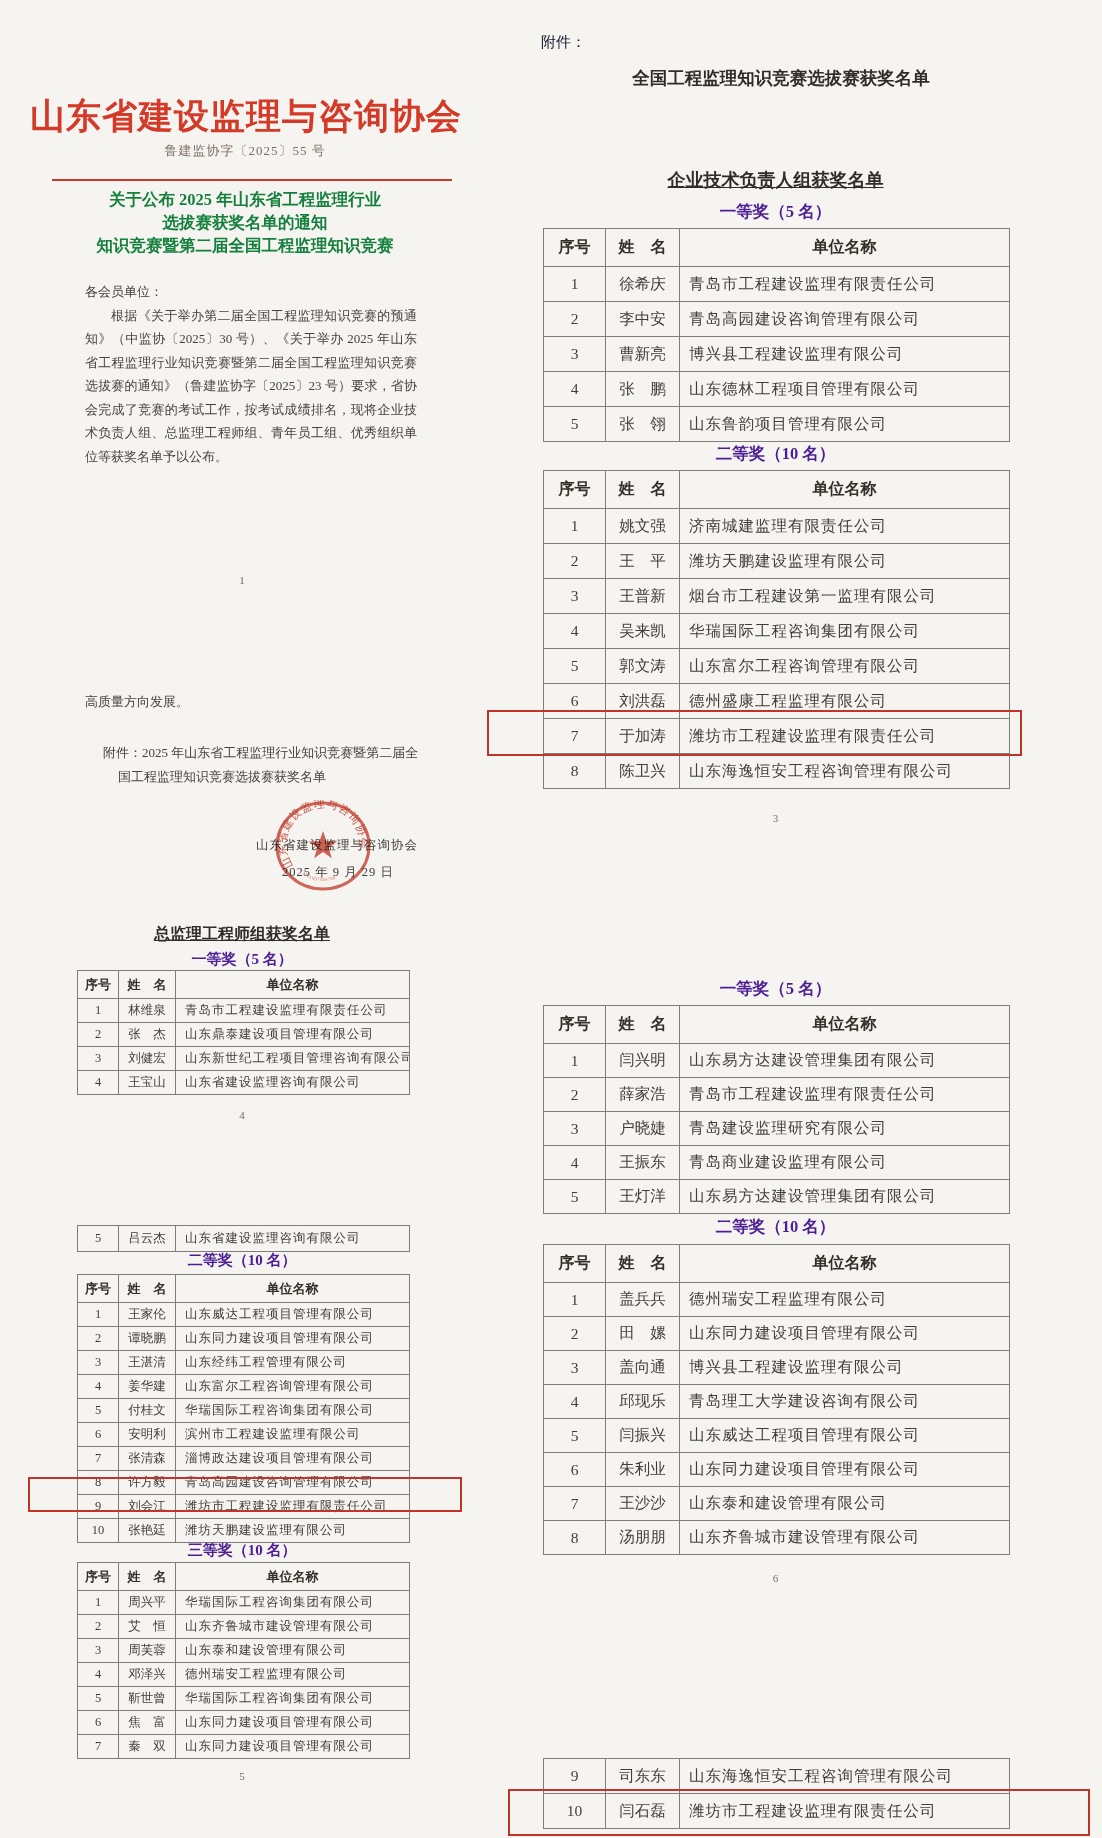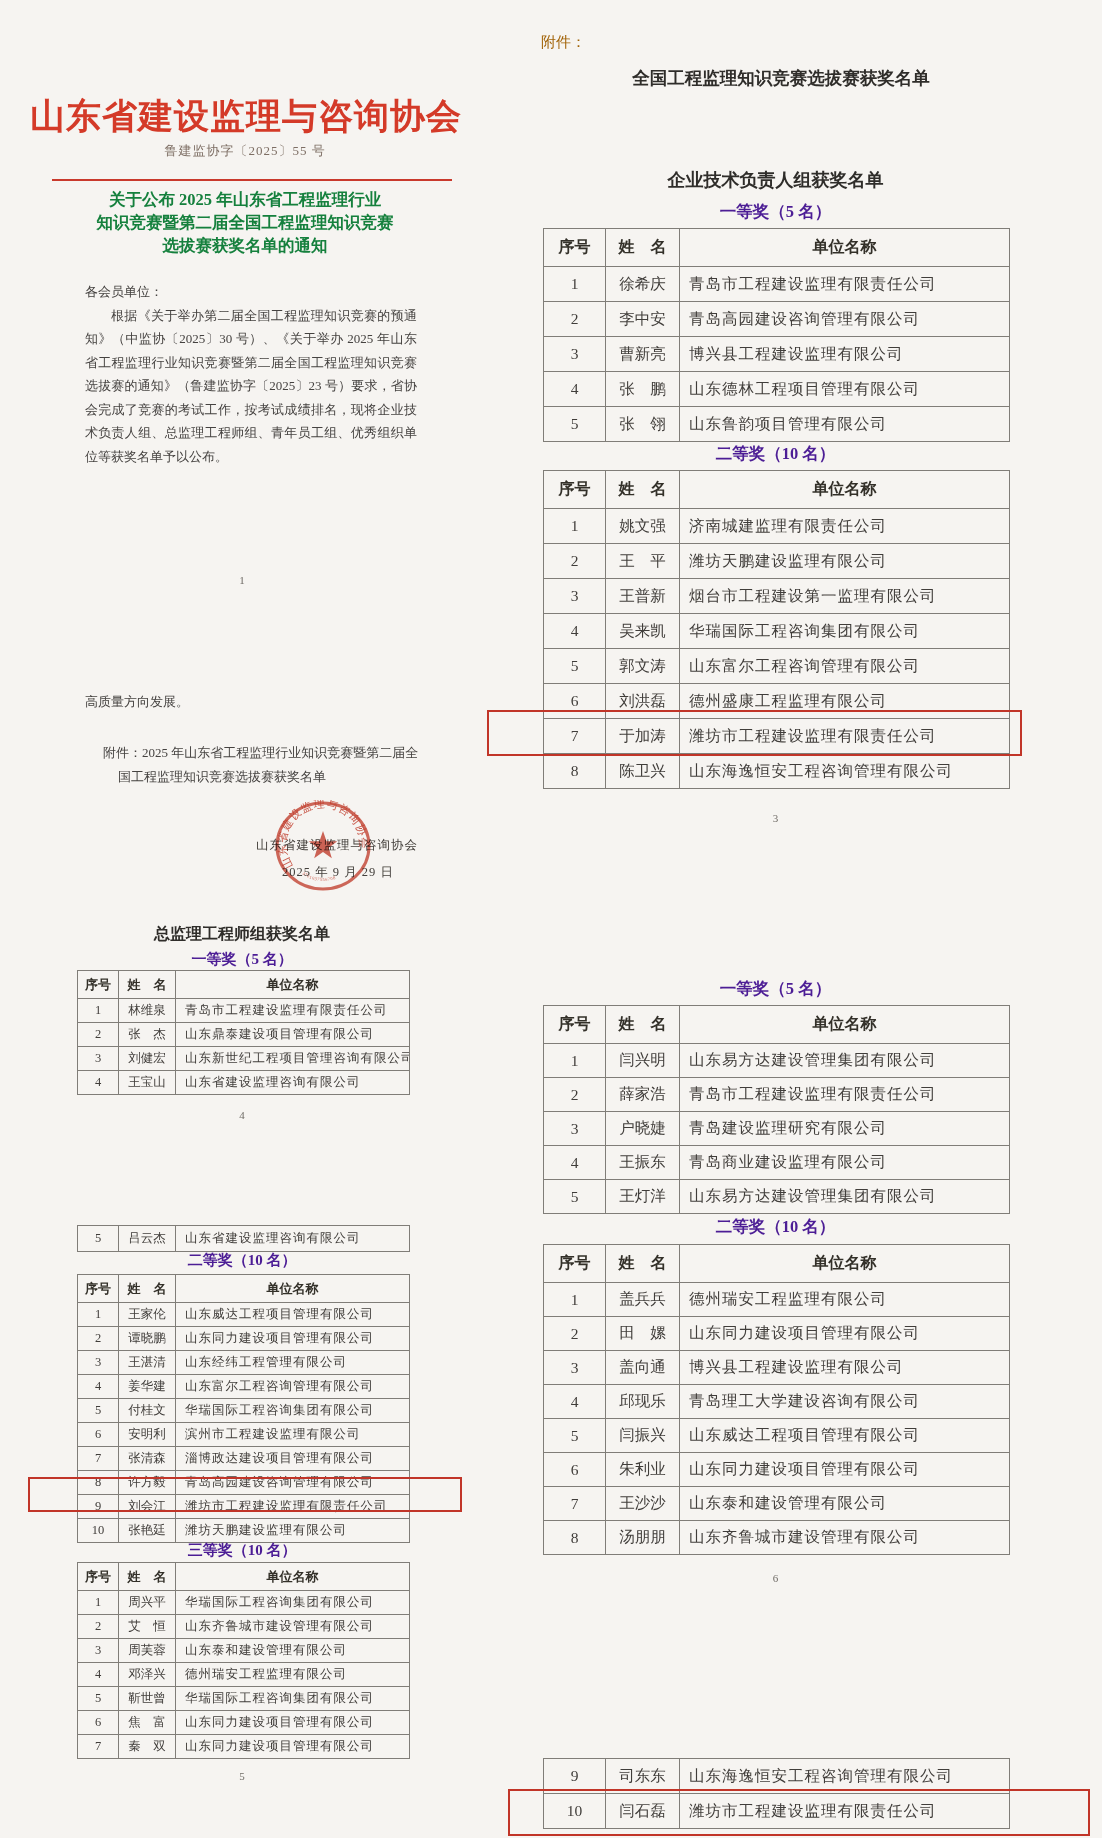--- a/index.html
+++ b/index.html
@@ -58,21 +58,21 @@
   .sig-date{
     position:absolute;top:860px;left:252px;
     font-size:12.5px;letter-spacing:1px;color:#44403c;white-space:nowrap;
   }
   .seal{
     position:absolute;left:243px;top:796px;width:100px;height:92px;
     mix-blend-mode:multiply;
   }
 
   
-  .grp-heading{position:absolute;margin:0;font-weight:bold;text-align:center;color:#2f2d2a;}
+  .grp-heading{position:absolute;margin:0;font-weight:bold;text-align:center;color:#2f2d2a;text-decoration:underline;}
   .prize-label{position:absolute;font-weight:bold;text-align:center;color:#4c1d95;}
   .pageno{position:absolute;text-align:center;font-size:11px;color:#6f6b66;}
   .left-col .grp-heading{left:47px;width:330px;font-size:16px;}
   .left-col .prize-label{left:47px;width:330px;font-size:15px;}
   .left-col .pageno{left:47px;width:330px;}
   .right-col .grp-heading{left:88px;width:465px;font-size:18px;}
   .right-col .prize-label{left:88px;width:465px;font-size:16.5px;}
   .right-col .pageno{left:88px;width:465px;}
 
   
@@ -96,21 +96,21 @@
   .right-tbl{left:88px;width:466px;font-size:15.5px;}
   .right-tbl col.c1{width:62px;}
   .right-tbl col.c2{width:74px;}
   .right-tbl col.c3{width:330px;}
   .right-tbl th{height:37px;font-size:16px;}
   .right-tbl td{height:34px;}
   .right-tbl.tight td{height:33px;}
   .right-tbl.tail td{height:34px;}
 
   
-  .attach-label{position:absolute;top:33px;left:86px;font-size:15px;color:#a16207;}
+  .attach-label{position:absolute;top:33px;left:86px;font-size:15px;color:#0f172a;}
   .attach-title{
     position:absolute;top:62px;left:96px;width:460px;
     font-size:17.5px;font-weight:bold;line-height:33px;
     text-align:center;color:#2f2d2a;
   }
 
   
   .hl-box{position:absolute;border:2.5px solid #c13528;background:transparent;z-index:5;}
 </style>
 </head>
@@ -119,22 +119,22 @@
 <div class="canvas">
 
   <section class="left-col">
 
     <h1 class="org-title">山东省建设监理与咨询协会</h1>
     <div class="doc-number">鲁建监协字〔2025〕55 号</div>
     <div class="red-rule"></div>
 
     <div class="notice-title">
       <div>关于公布 2025 年山东省工程监理行业</div>
+      <div>选拔赛获奖名单的通知</div>
       <div>知识竞赛暨第二届全国工程监理知识竞赛</div>
-      <div>选拔赛获奖名单的通知</div>
     </div>
 
     <div class="body-text">
       <p>各会员单位：</p>
       <p class="indent">根据《关于举办第二届全国工程监理知识竞赛的预通知》（中监协〔2025〕30 号）、《关于举办 2025 年山东省工程监理行业知识竞赛暨第二届全国工程监理知识竞赛选拔赛的通知》（鲁建监协字〔2025〕23 号）要求，省协会完成了竞赛的考试工作，按考试成绩排名，现将企业技术负责人组、总监理工程师组、青年员工组、优秀组织单位等获奖名单予以公布。</p>
     </div>
 
     <div class="pageno" style="top:570px;">1</div>
 
     <div class="cont-line">高质量方向发展。</div>

